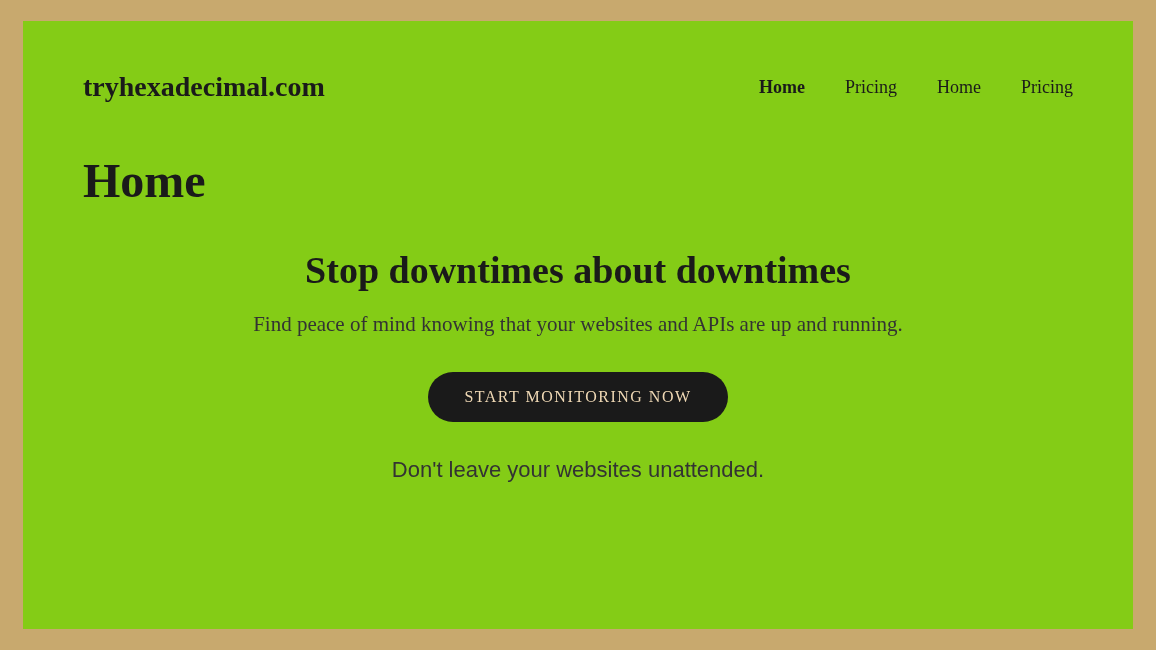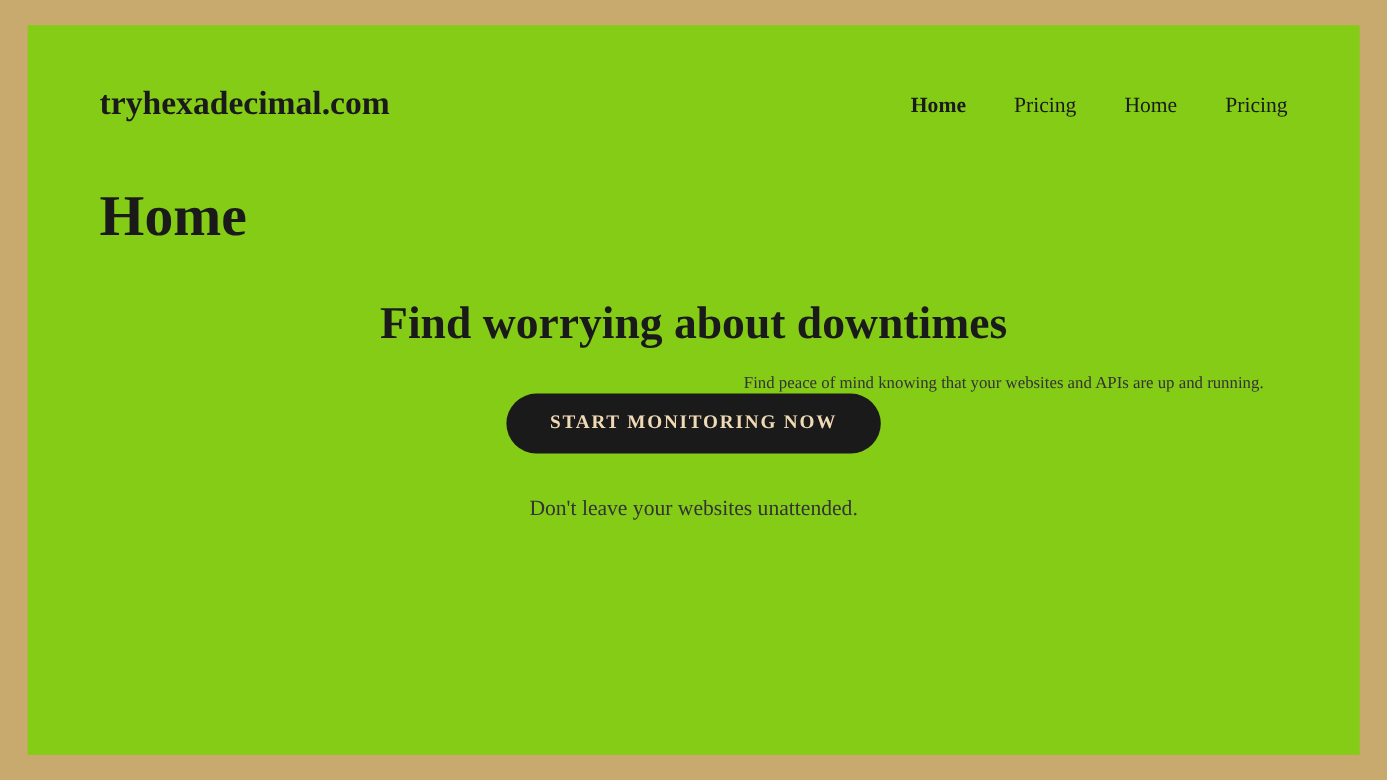--- a/index.html
+++ b/index.html
@@ -85,45 +85,45 @@
 
     .hero-title {
       font-size: 38px;
       font-weight: 700;
       color: #1a1a1a;
       margin-bottom: 20px;
       font-family: Georgia, serif;
     }
 
     .hero-subtitle {
-      font-size: 14px;
+      font-size: 21px;
       color: #333;
-      font-family: Georgia, serif;
-      text-align: right;
+      margin-bottom: 35px;
+      font-family: Georgia, serif;
     }
 
     .cta-button {
       background-color: #1a1a1a;
       color: #f0d9b5;
       border: none;
       border-radius: 50px;
       padding: 16px 36px;
       font-size: 16px;
-      font-weight: 700;
+      font-weight: 400;
       letter-spacing: 1.5px;
       cursor: pointer;
       text-transform: uppercase;
       font-family: Georgia, serif;
       margin-bottom: 35px;
     }
 
     .hero-tagline {
-      font-size: 18px;
+      font-size: 22px;
       color: #333;
-      font-family: Liberation Serif, serif;
+      font-family: Liberation Sans, sans-serif;
     }
 
     
     .right-sidebar {
       width: 260px;
       flex-shrink: 0;
     }
 
     .sidebar-divider {
       height: 2px;
@@ -182,21 +182,21 @@
       <a class="nav-item">Pricing</a>
     </nav>
   </header>
 
   <div class="main-content">
 
     <div class="left-column">
       <h1 class="page-heading">Home</h1>
 
       <div class="hero-section">
-        <h2 class="hero-title">Find worrying about downtimes</h2>
+        <h2 class="hero-title">Stop downtimes about downtimes</h2>
 
         <p class="hero-subtitle">Find peace of mind knowing that your websites and APIs are up and running.</p>
 
         <div>
           <button class="cta-button">START MONITORING NOW</button>
         </div>
 
         <p class="hero-tagline">Don't leave your websites unattended.</p>
       </div>
     </div>

